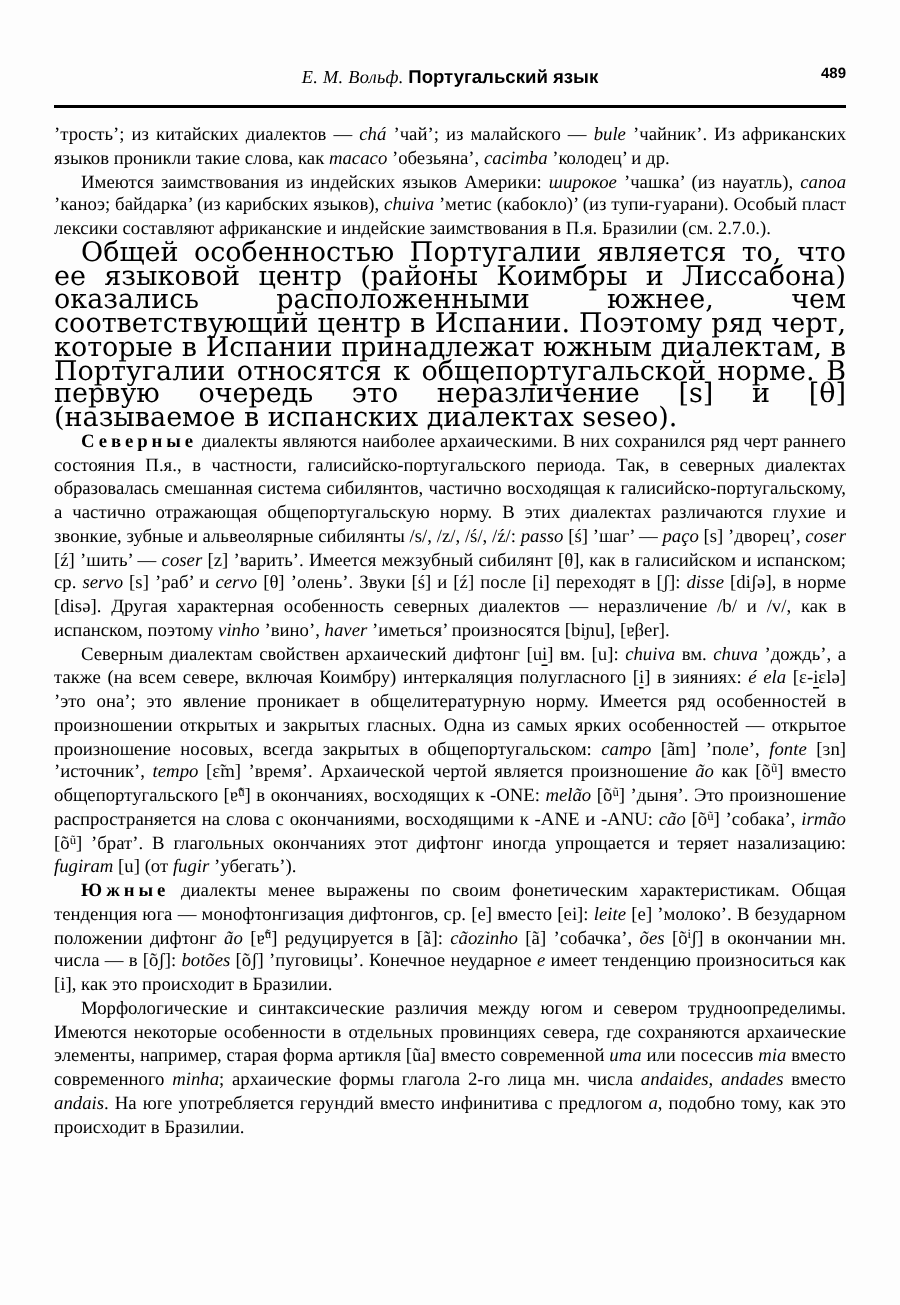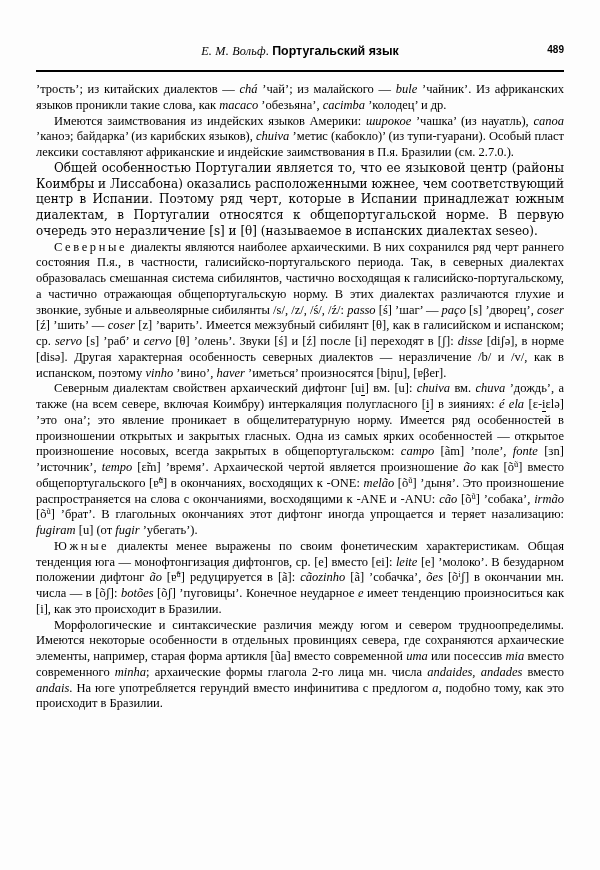--- a/index.html
+++ b/index.html
@@ -77,26 +77,26 @@
     font-size: 12.5px;
     line-height: 15.75px;
     text-indent: 18px;
     hyphens: manual;
   }
   p.noindent { text-indent: 0; }
 
   
   .serif { font-family: "Liberation Serif", serif; }
   
-  .alt { font-family: "DejaVu Serif", serif; font-size: 12px; line-height: 15.75px; }
+  .alt { font-family: "DejaVu Serif", serif; font-size: 18px; line-height: 15.75px; }
 
   i, .it { font-style: italic; }
   .sp {
     letter-spacing: 2.6px;
-    font-weight: normal;
+    font-weight: bold;
   }
   .bold { font-weight: bold; }
   .secnum { font-weight: bold; }
   sup {
     font-size: 0.68em;
     vertical-align: 0.42em;
     line-height: 0;
   }
   .udot { border-bottom: 1px solid #000; }
 </style>

